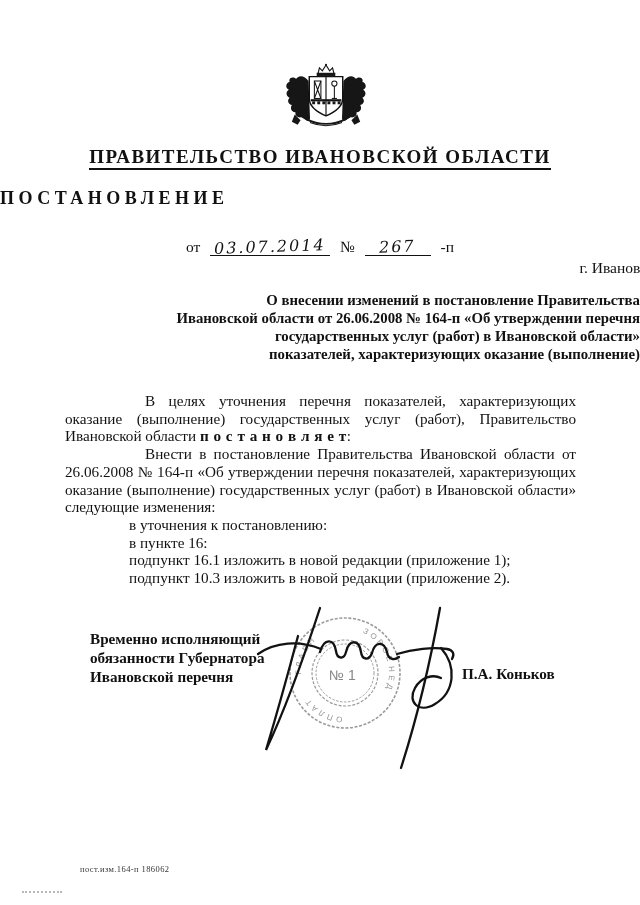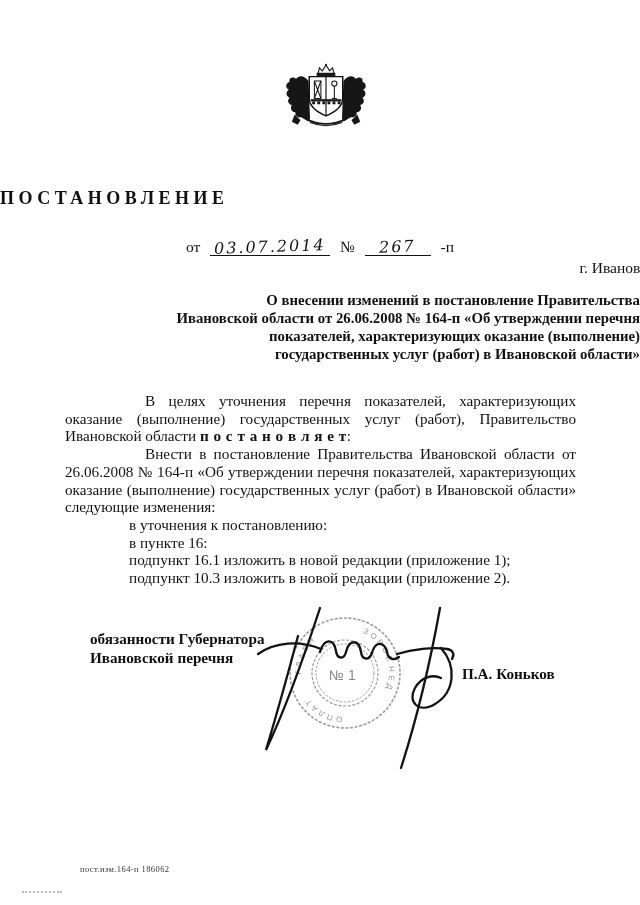--- a/index.html
+++ b/index.html
@@ -99,54 +99,58 @@
           <rect x="71" y="52" width="4" height="4"></rect>
       </g>
 
       <g stroke="#161616" stroke-width="2.6" fill="none">
         <path d="M27,76 q28,14 56,0"></path>
         <path d="M33,81 q22,9 44,0" stroke-width="1.6"></path>
       </g>
     </svg>
   </div>
 
+  <div class="org">
+    <span class="u">ПРАВИТЕЛЬСТВО ИВАНОВСКОЙ ОБЛАСТИ</span>
+  </div>
 
   <div class="doctype">ПОСТАНОВЛЕНИЕ</div>
 
   <div class="dateline">
     <span>от</span>
     <span class="blank blank-date">
       <span class="hand">03.07.2014</span>
     </span>
     <span>№</span>
     <span class="blank blank-num">
       <span class="hand">267</span>
     </span>
     <span>-п</span>
   </div>
 
   <div class="city">г. Иваново</div>
 
   <div class="subject">
     <div>О внесении изменений в постановление Правительства</div>
     <div>Ивановской области от 26.06.2008 № 164-п «Об утверждении перечня</div>
+    <div>государственных услуг (работ) в Ивановской области»</div>
     <div>показателей, характеризующих оказание (выполнение)</div>
-    <div>государственных услуг (работ) в Ивановской области»</div>
   </div>
 
   <div class="bodytext">
     <p><span>В целях уточнения перечня показателей, характеризующих оказание (выполнение) государственных услуг (работ), Правительство Ивановской области </span><span class="spaced-bold">п о с т а н о в л я е т</span><span>:</span></p>
     <p>Внести в постановление Правительства Ивановской области от 26.06.2008 № 164-п «Об утверждении перечня показателей, характеризующих оказание (выполнение) государственных услуг (работ) в Ивановской области» следующие изменения:</p>
     <p class="sub">в уточнения к постановлению:</p>
     <p class="sub">в пункте 16:</p>
     <p class="sub">подпункт 16.1 изложить в новой редакции (приложение 1);</p>
     <p class="sub">подпункт 10.3 изложить в новой редакции (приложение 2).</p>
   </div>
 
   <div class="sig-left">
+    <div>Временно исполняющий</div>
     <div>обязанности Губернатора</div>
     <div>Ивановской перечня</div>
   </div>
   <div class="sig-name">П.А. Коньков</div>
 
   <div class="overlay">
     <svg viewBox="0 0 262 186" xmlns="http://www.w3.org/2000/svg">
       <defs>
         <path id="stampArc" d="M 120,33 a 44,44 0 1,1 -0.02,0"></path>
       </defs>

